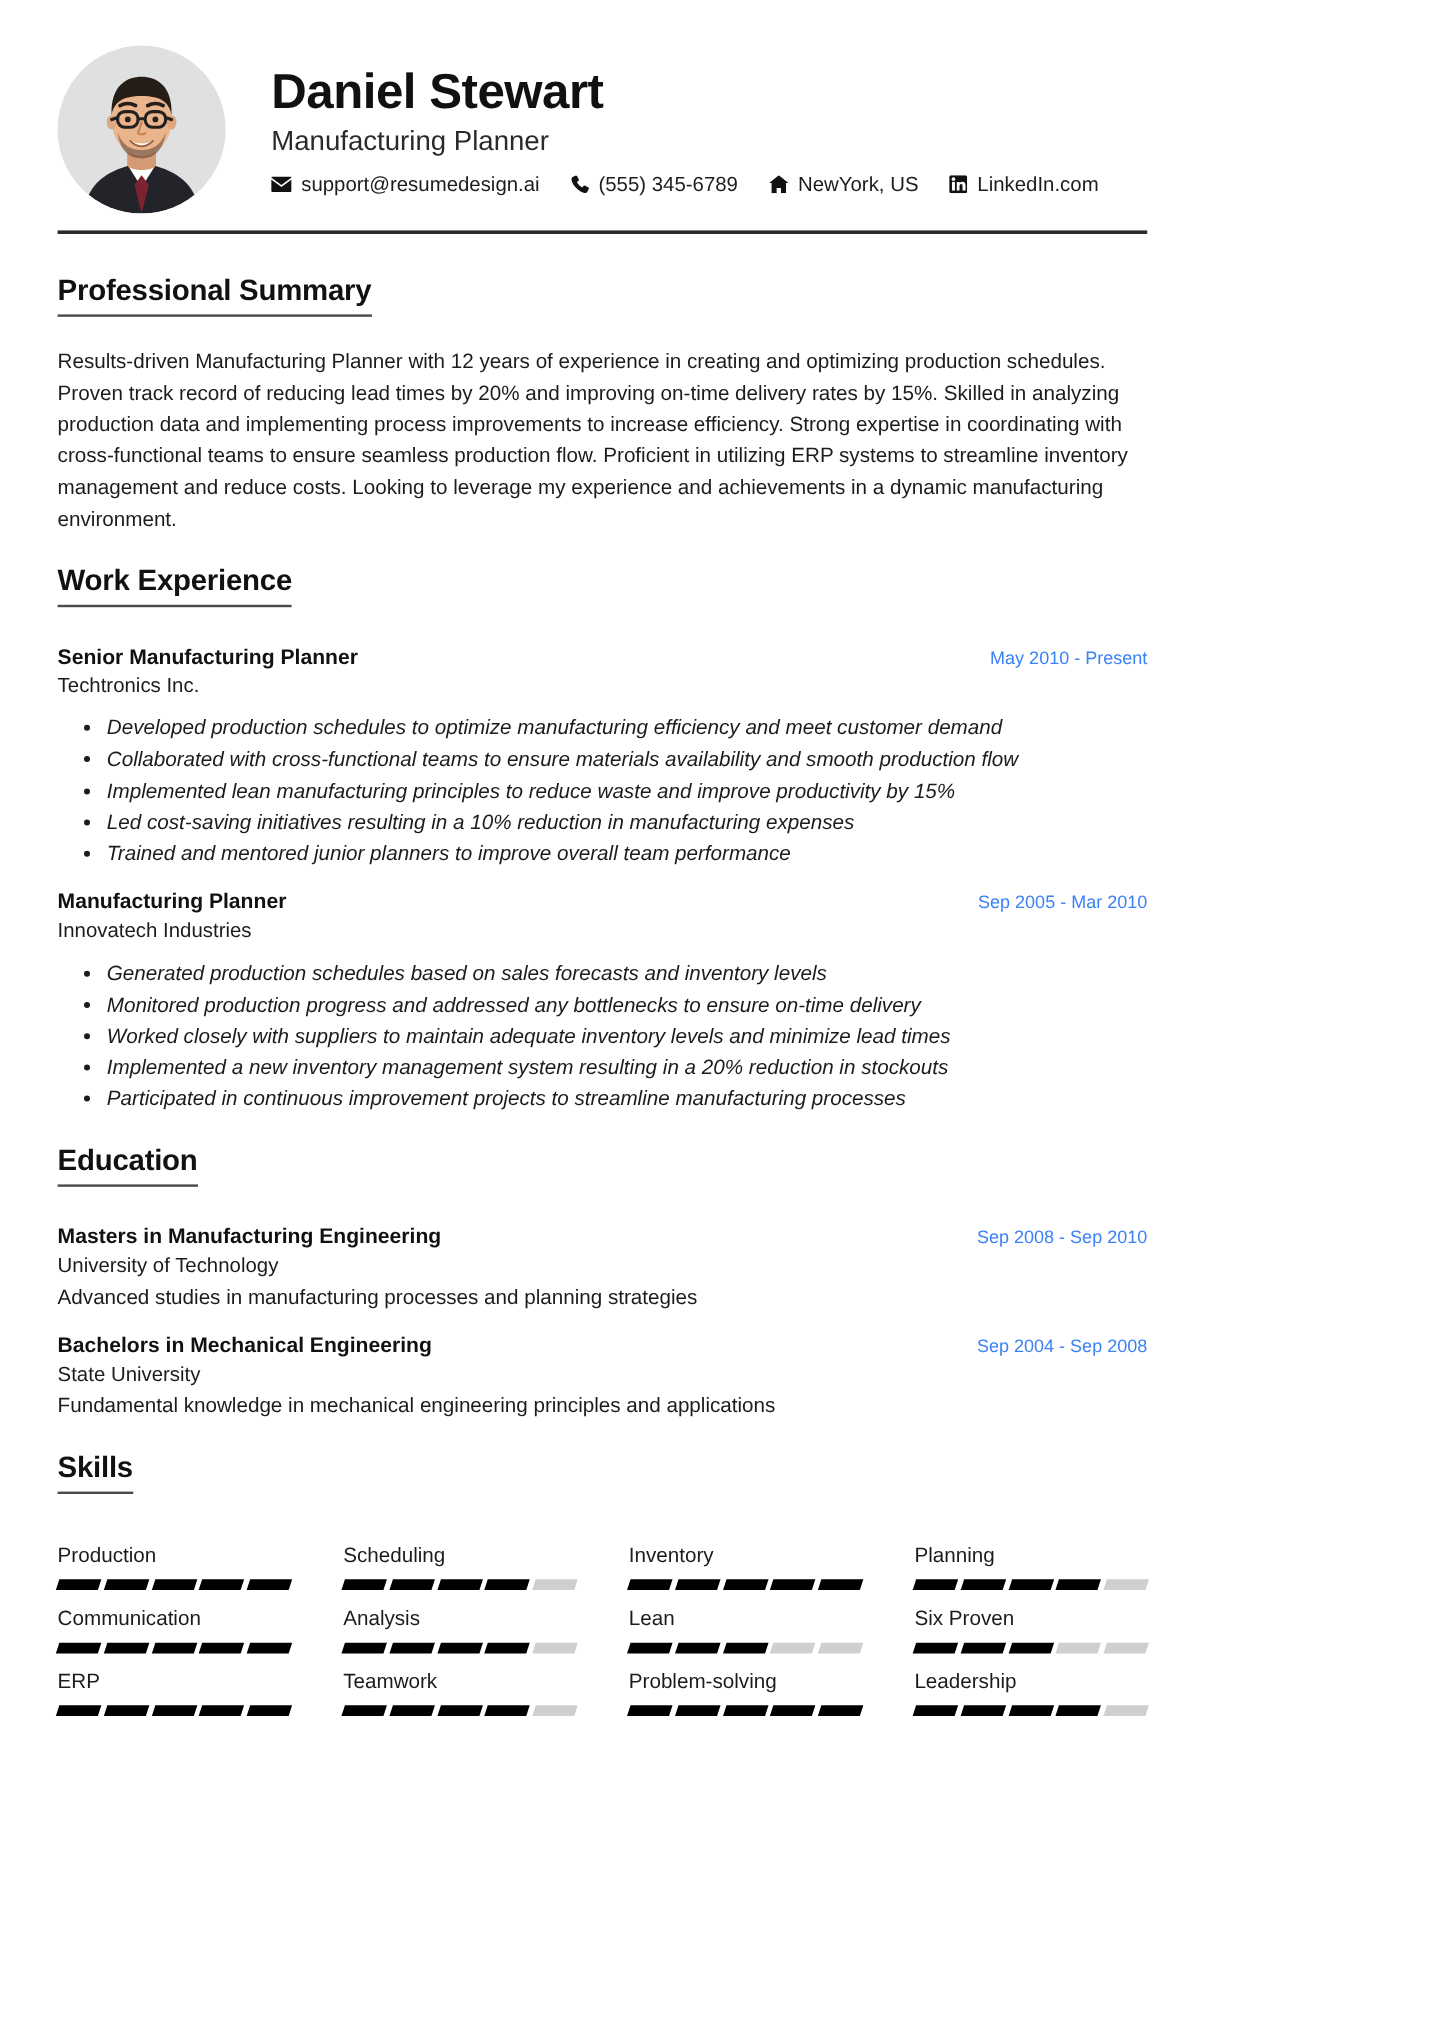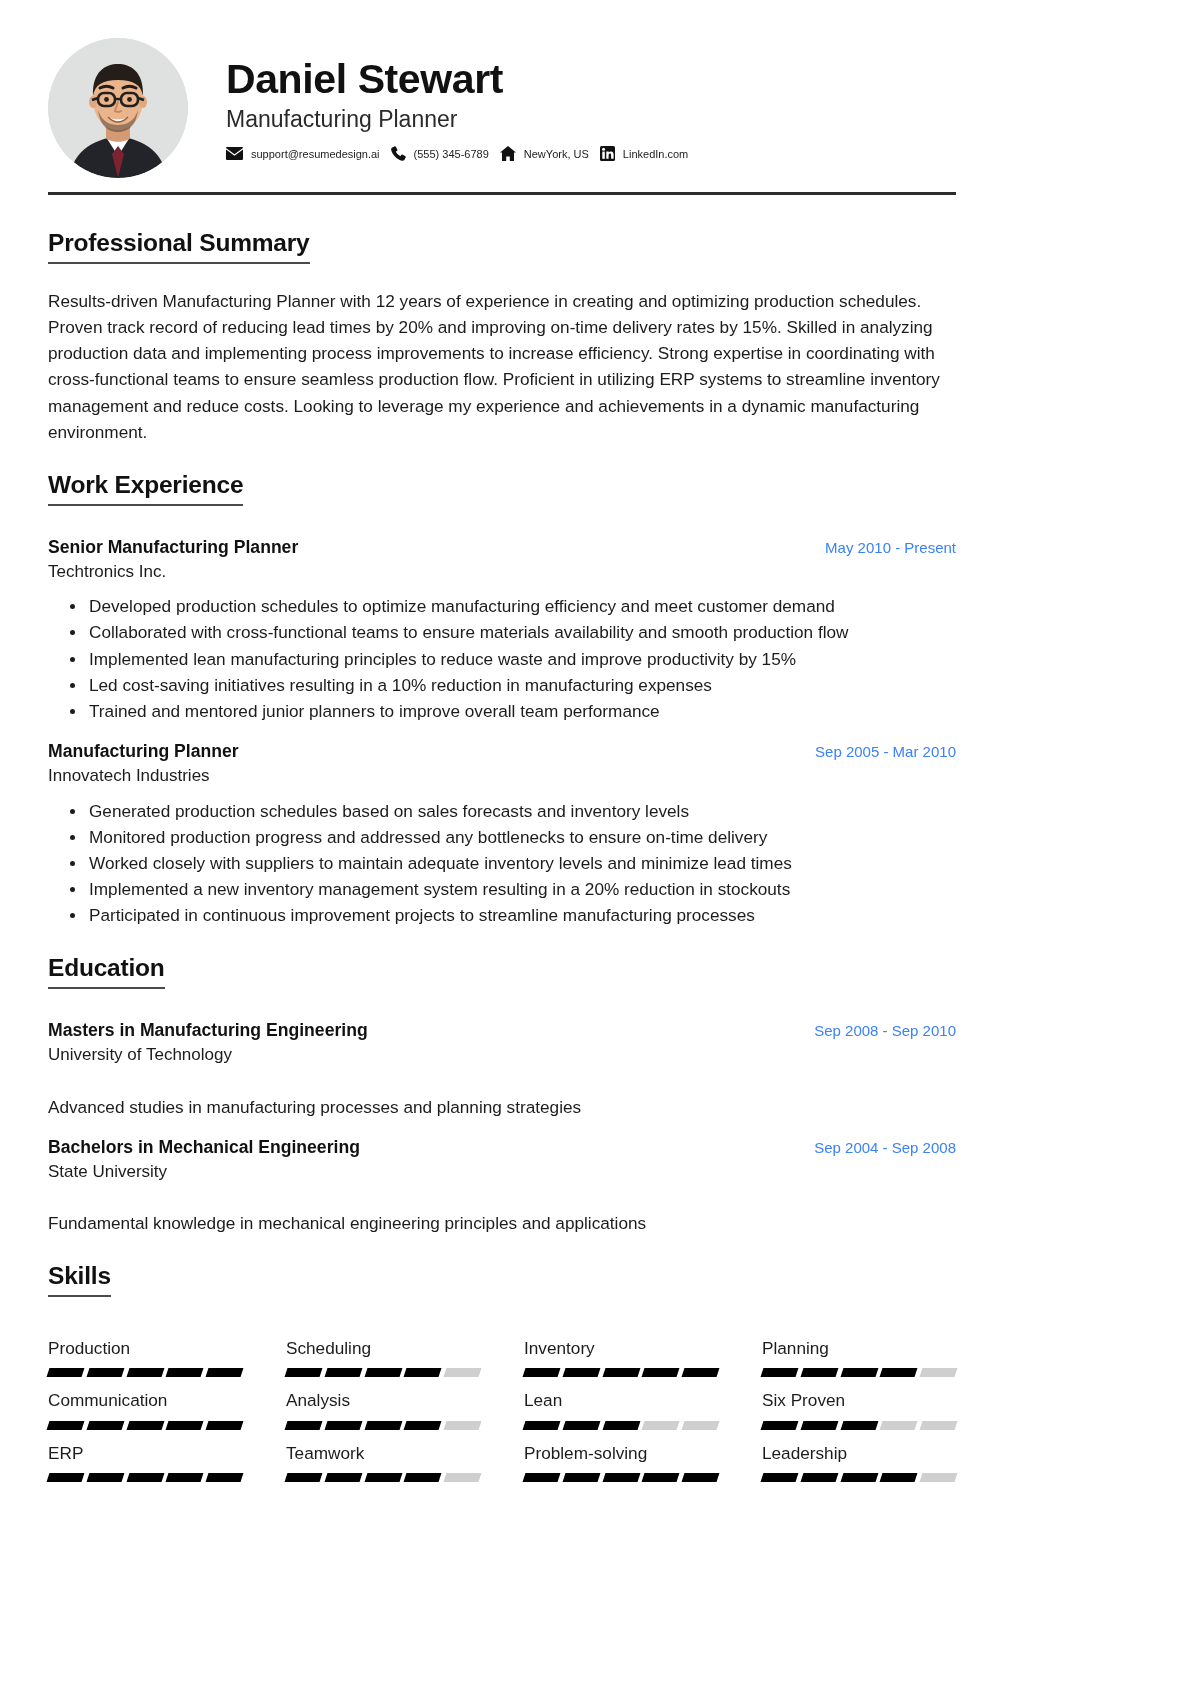--- a/index.html
+++ b/index.html
@@ -54,22 +54,22 @@
     font-size: 23px;
     font-weight: normal;
     color: #2a2a2a;
     line-height: 1.25;
     margin: 0 0 12px 0;
   }
   .contacts {
     display: flex;
     align-items: center;
     flex-wrap: nowrap;
-    gap: 11px;
-    font-size: 11px;
+    gap: 26px;
+    font-size: 17px;
     color: #1c1c1c;
   }
   .contact {
     display: flex;
     align-items: center;
     gap: 8px;
     white-space: nowrap;
   }
   .contact .ci { display: inline-flex; align-items: center; }
   .contact svg { display: block; fill: #111111; }
@@ -118,33 +118,34 @@
   .entry-org {
     font-size: 17px;
     color: #1c1c1c;
     line-height: 1.45;
     margin-top: 1px;
   }
   .entry-desc {
     font-size: 17.2px;
     color: #1c1c1c;
     line-height: 1.45;
-    margin-top: 27px;
+    margin-top: 1px;
   }
   ul.bullets {
     margin: 9px 0 0 0;
     padding: 0 0 0 22px;
     list-style: none;
   }
   ul.bullets li {
     font-size: 17.2px;
     line-height: 1.52;
     color: #1c1c1c;
     position: relative;
     padding-left: 19px;
+    font-style: italic;
   }
   ul.bullets li::before {
     content: "";
     position: absolute;
     left: 0;
     top: 11px;
     width: 5px;
     height: 5px;
     border-radius: 50%;
     background: #1c1c1c;

